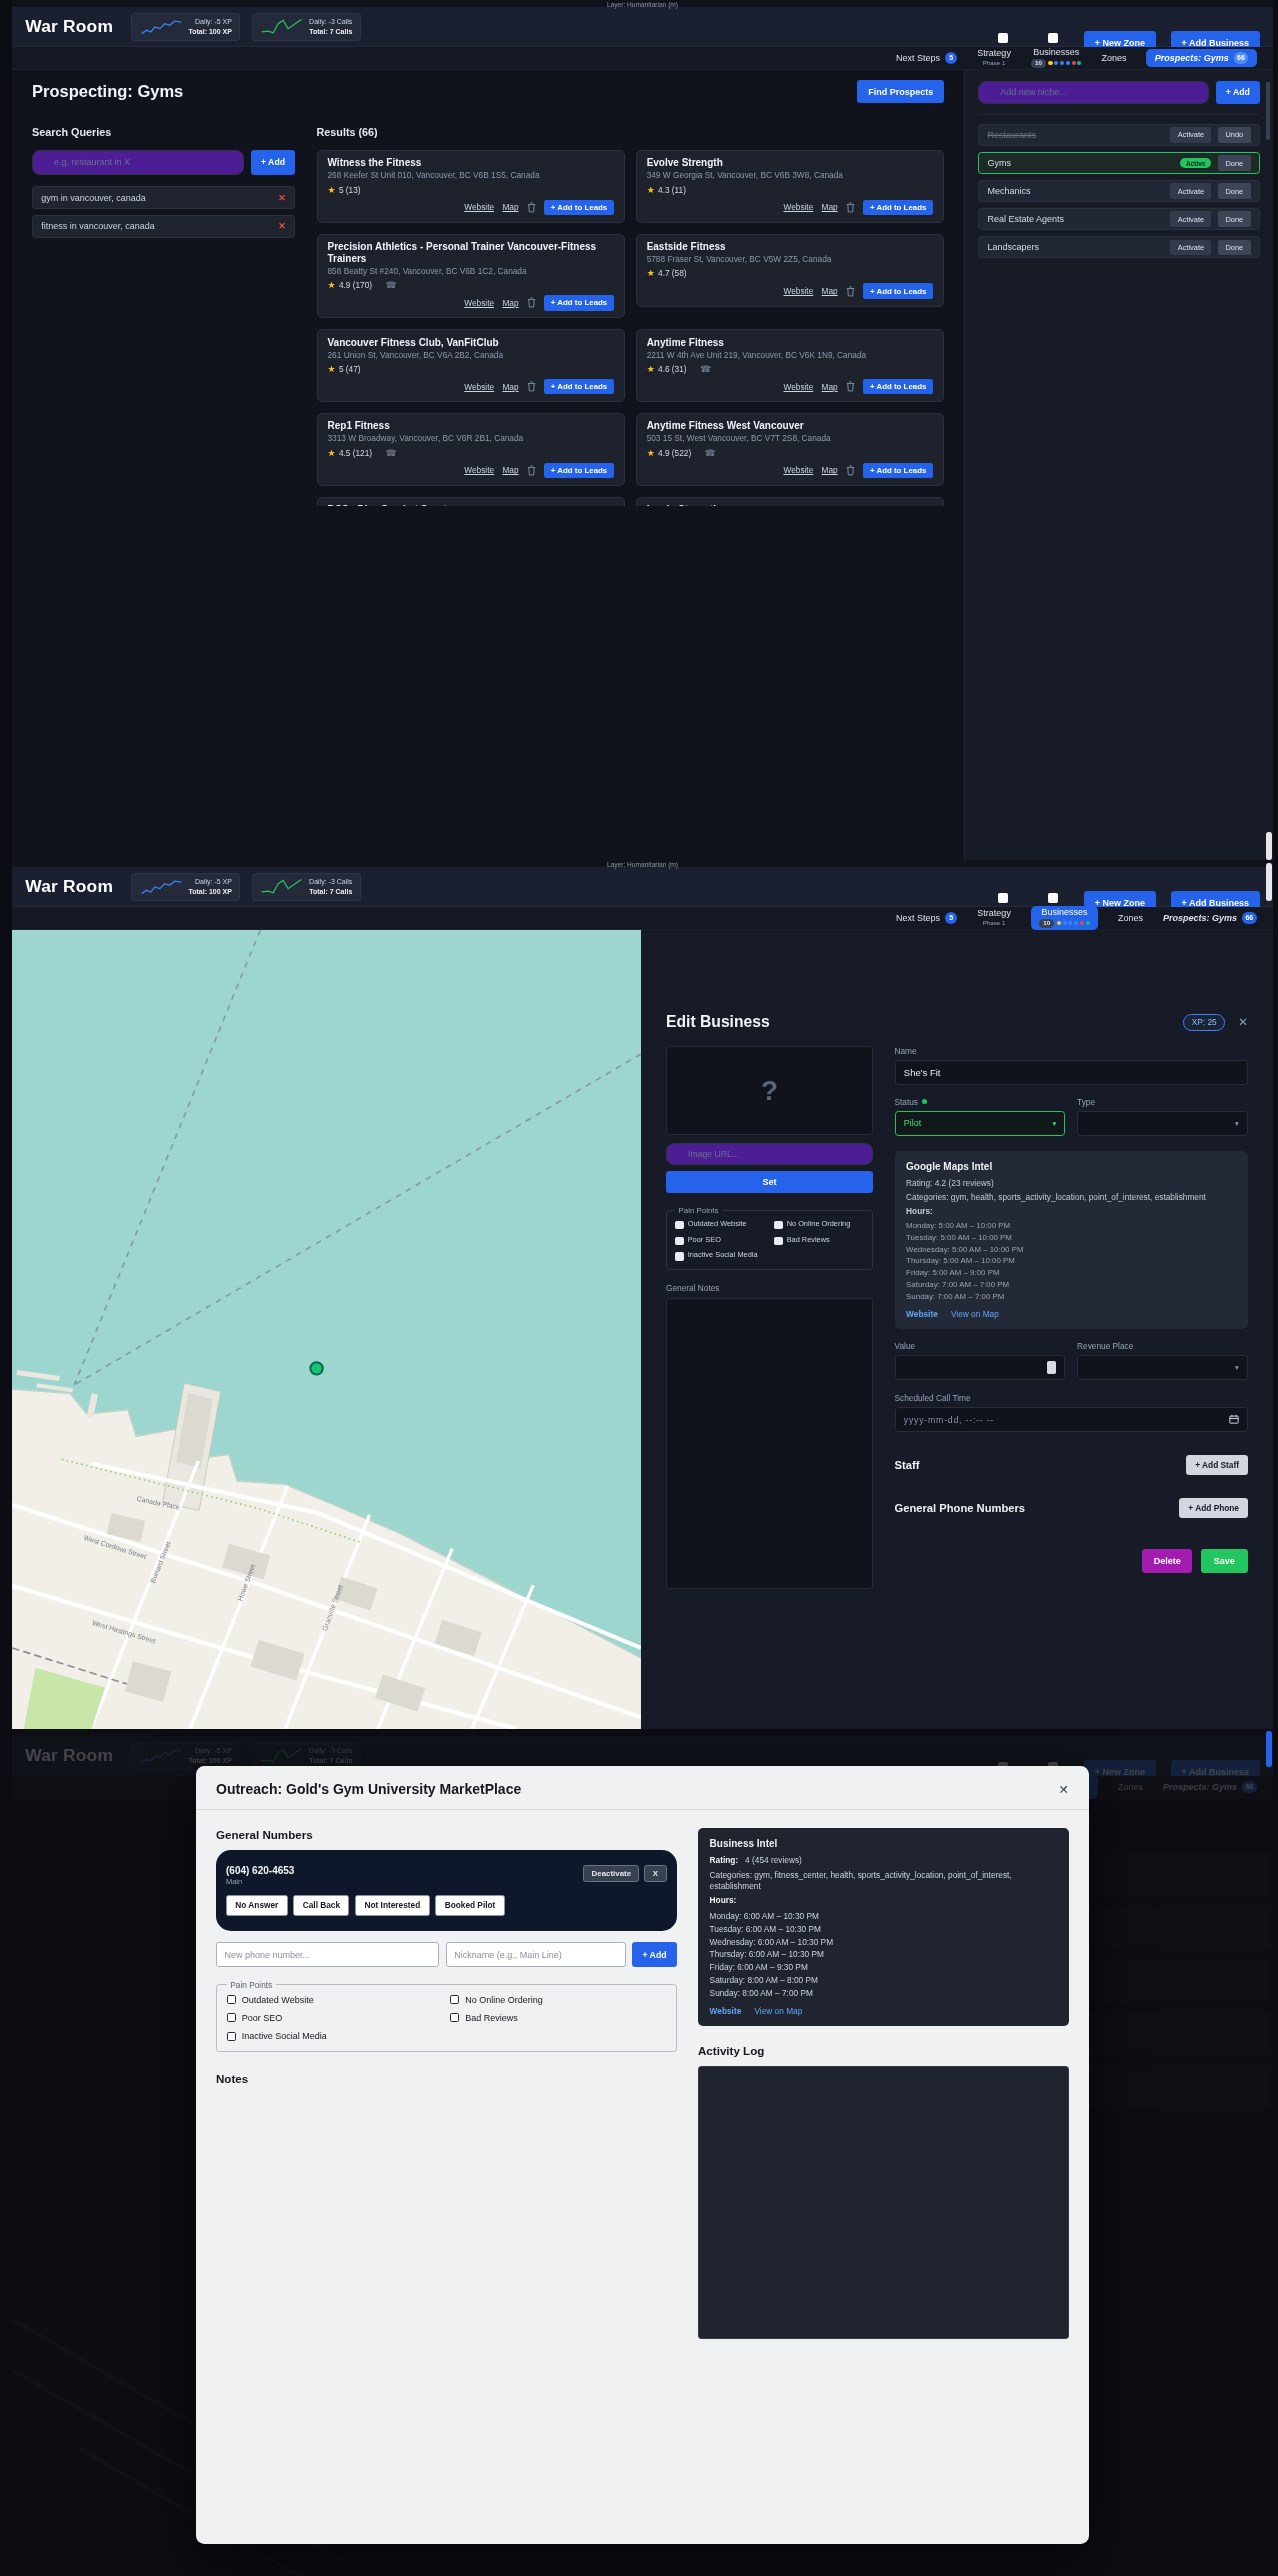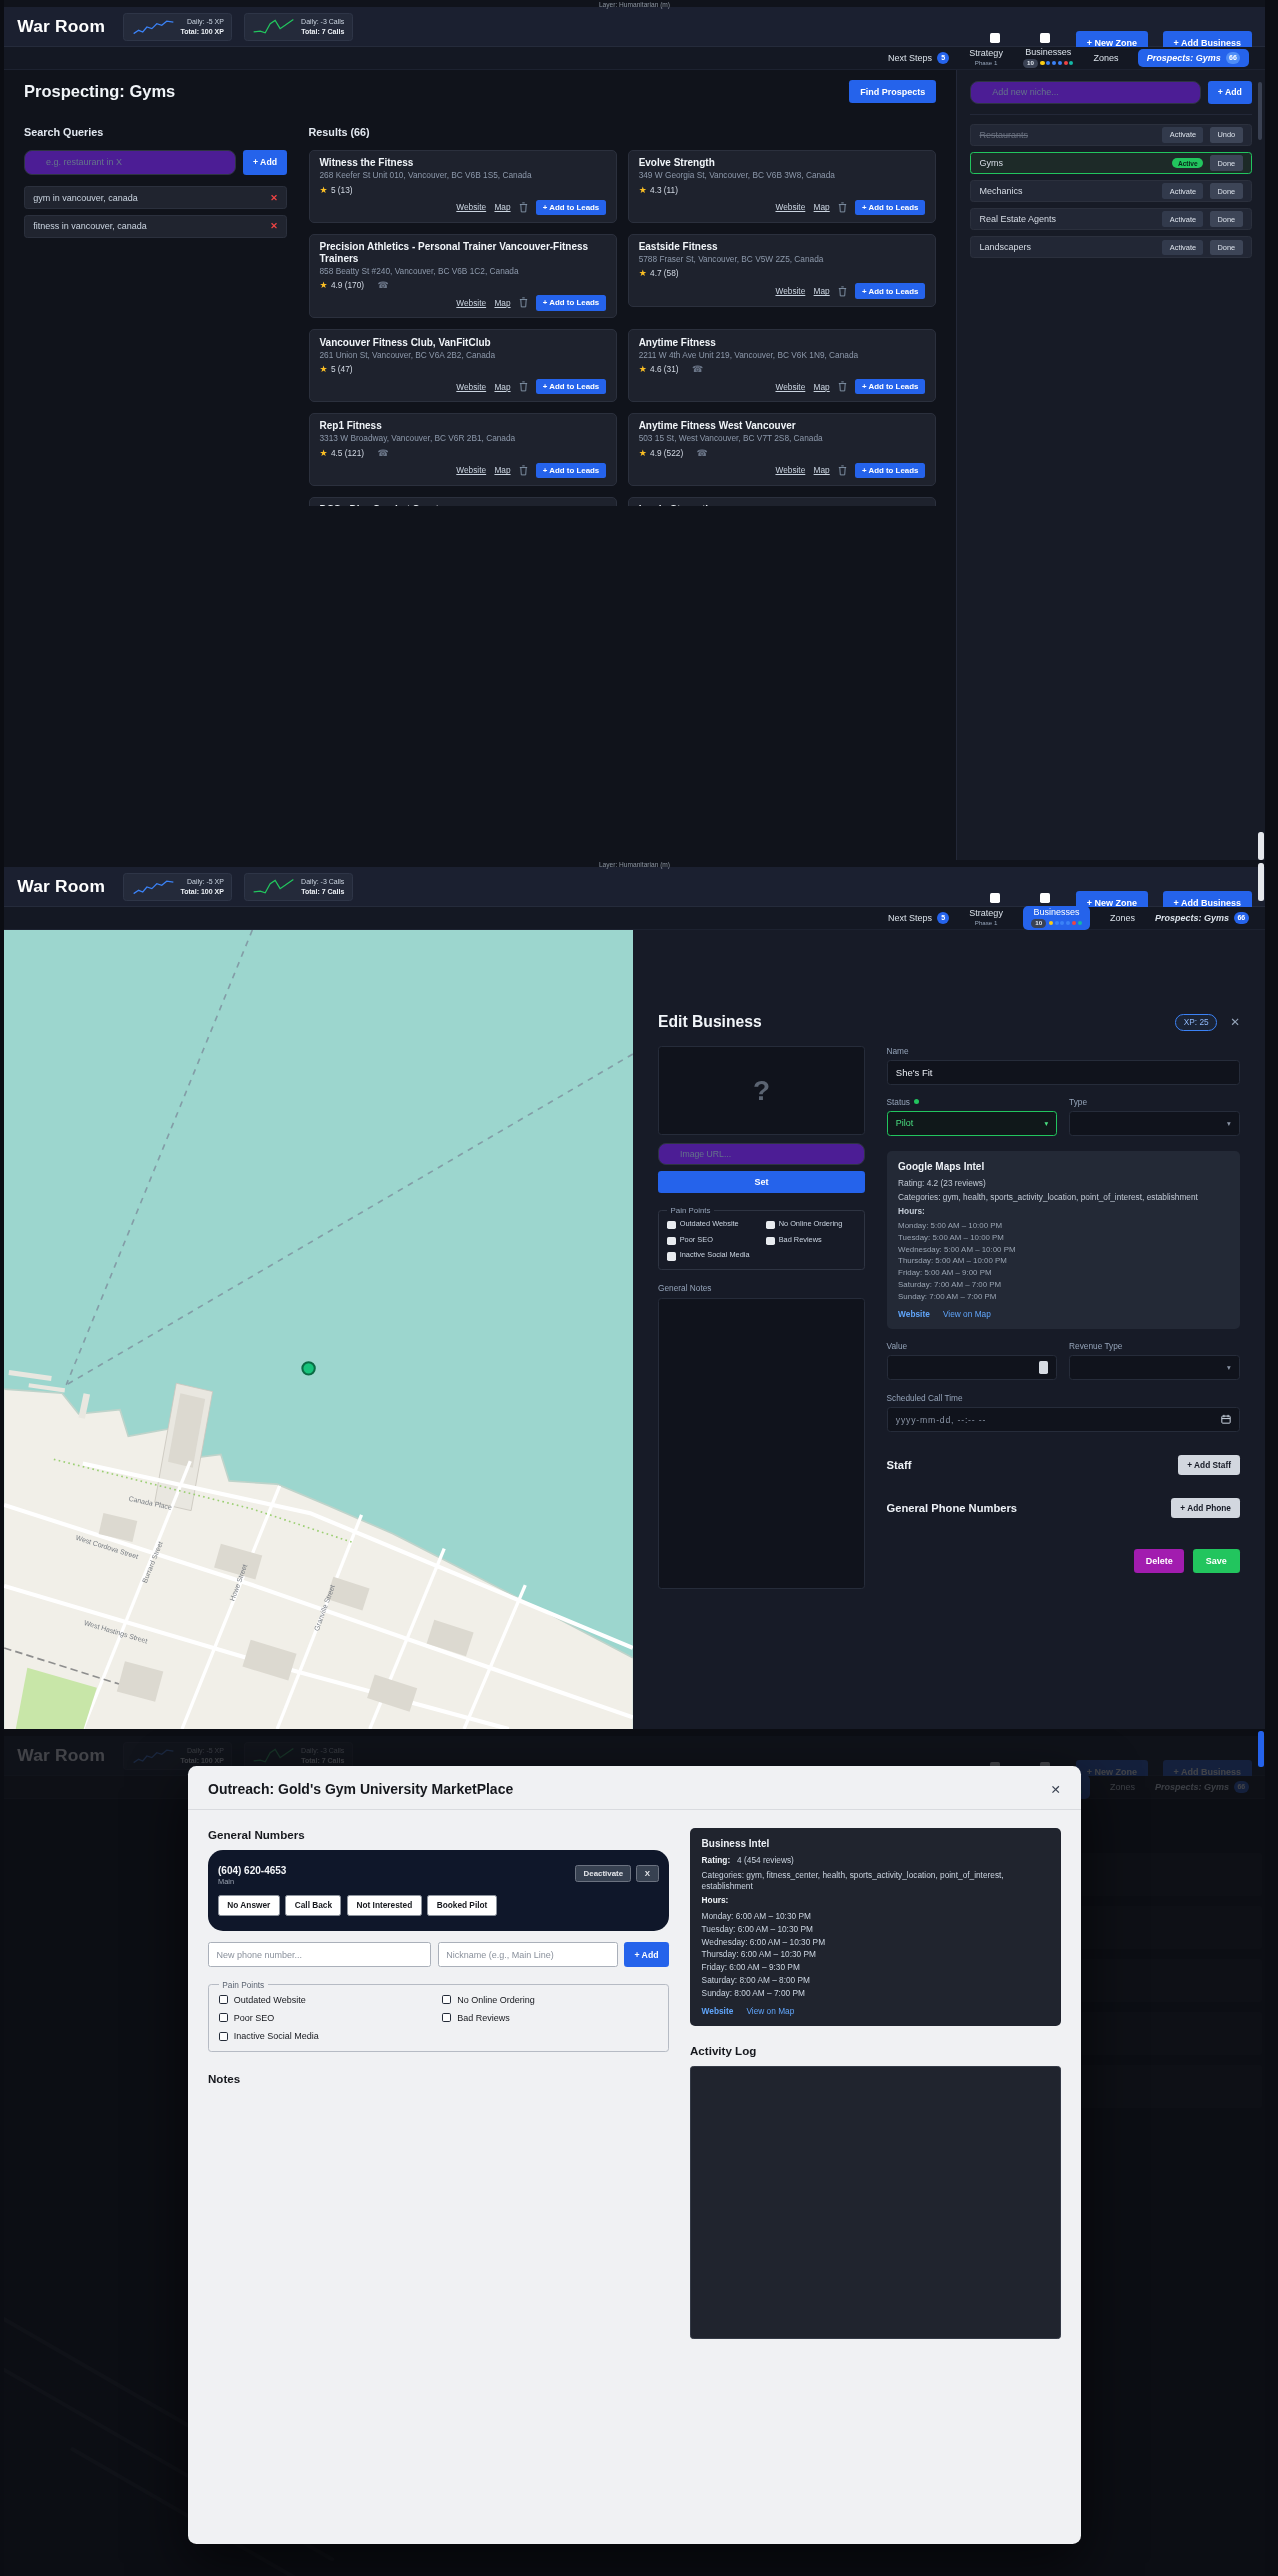--- a/index.html
+++ b/index.html
@@ -1,18 +1,18 @@
 <!DOCTYPE html>
 <html style="font-size:13.2px"><head>
 <meta charset="utf-8">
 <style>
   * { margin:0; padding:0; box-sizing:border-box; }
   html,body { background:#0b0d13; }
   body { width:1279px; height:2576px; position:relative; font-family:"Liberation Sans", sans-serif; color:#e5e7eb; overflow:hidden; }
-  .section { position:absolute; left:4px; width:1261px; overflow:hidden; }
+  .section { position:absolute; left:12px; width:1261px; overflow:hidden; }
   #s1 { top:0; height:860px; background:#10131b; }
   #s2 { top:860px; height:869px; background:#10131b; }
   #s3 { top:1729px; height:847px; background:#0c0e14; }
 
   
   .layer-label { position:absolute; top:0.8px; left:0; right:0; text-align:center; font-size:6.6px; color:#8d96a2; z-index:5; }
   .app-header { position:absolute; top:7.4px; left:0; right:0; height:40px; background:#1b2030; display:flex; align-items:center; padding:0 13.2px; gap:11.6px; border-bottom:0.8px solid #252b3b; }
   .app-title { font-size:17.4px; font-weight:bold; color:#ffffff; margin-right:6.6px; letter-spacing:0.2px; }
   .spark-widget { display:flex; align-items:center; gap:5.8px; background:#242a3a; border:0.8px solid #2e3547; border-radius:3.3px; padding:2.5px 7.4px; height:28px; }
   .spark-widget svg { width:43px; height:20px; display:block; }
@@ -671,21 +671,21 @@
               <div class="fld-label">
                   <span>Value</span>
                 </div>
               <div class="sel">
                   <span></span>
                   <span class="spin-box"></span>
                 </div>
             </div>
             <div class="half">
               <div class="fld-label">
-                  <span>Revenue Type</span>
+                  <span>Revenue Place</span>
                 </div>
               <div class="sel">
                   <span></span>
                   <span class="chev">▾</span>
                 </div>
             </div>
           </div>
           <div class="fld-label" style="margin-top:13.2px">Scheduled Call Time</div>
           <div class="sel">
             <span class="dt-text">yyyy-mm-dd, --:-- --</span>

